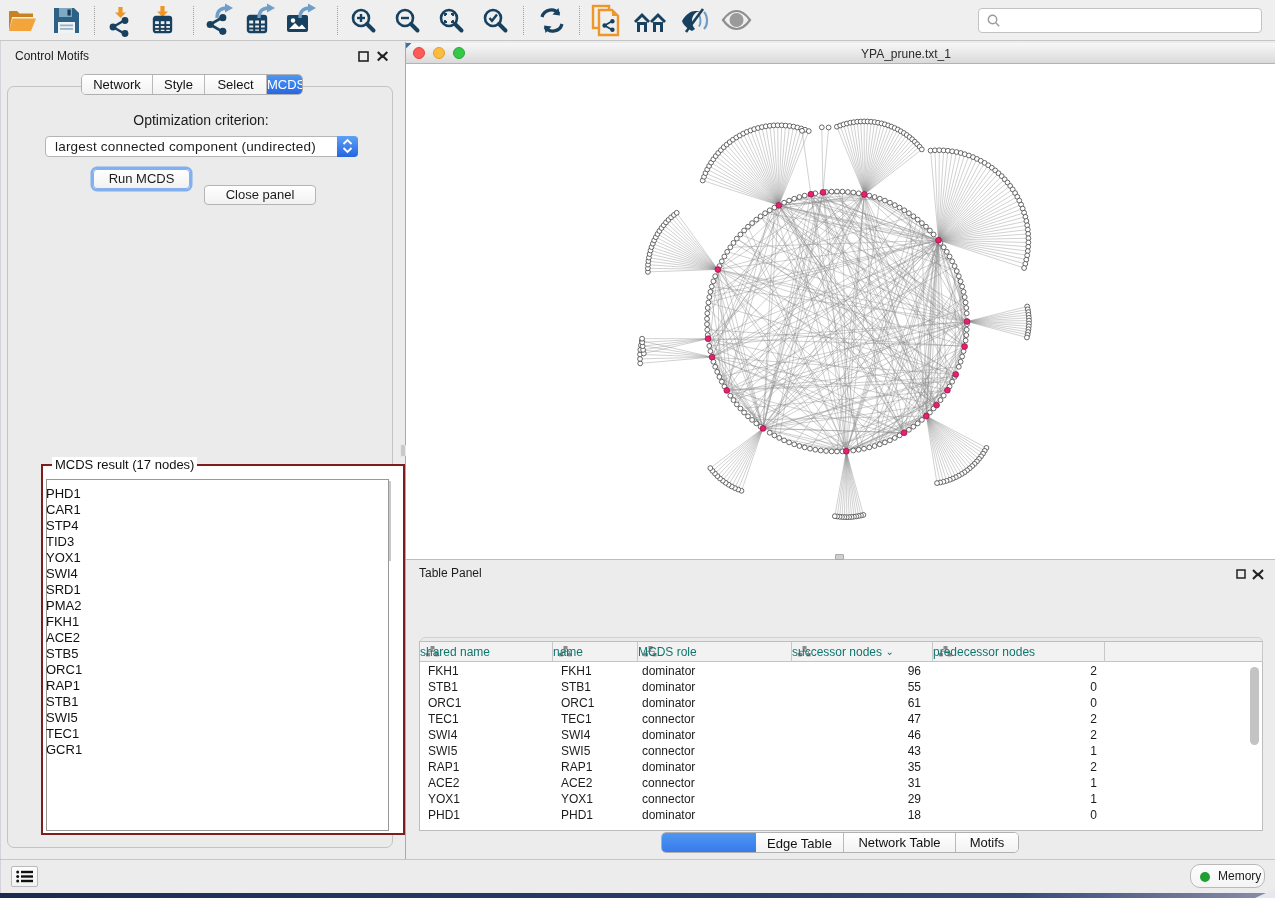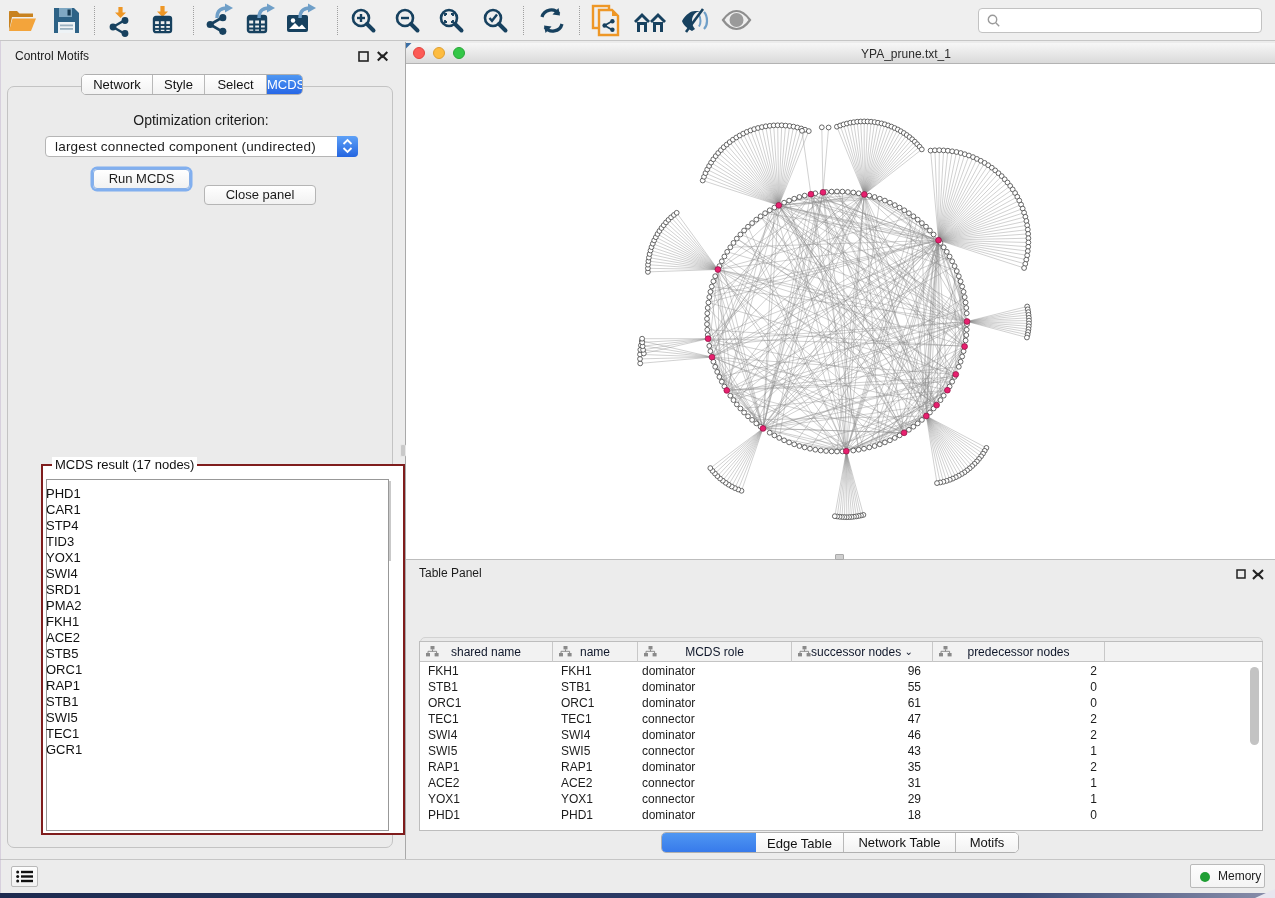--- a/index.html
+++ b/index.html
@@ -36,35 +36,35 @@
 .tl { position:absolute; top:4px; width:12px; height:12px; border-radius:50%; }
 #net-title { position:absolute; top:4px; left:0; width:1000px; text-align:center; font-size:12px; color:#2b2b2b; }
 #netcanvas { left:406px; top:64px; width:869px; height:496px; background:#ffffff; border-bottom:1px solid #bdbdbd; }
 #nethandle { left:835px; top:554px; width:9px; height:6px; background:#cfcfcf; border:1px solid #aaaaaa; border-radius:1px; }
 
 #tp-title { left:419px; top:566px; font-size:12px; }
 #tp-toolbar { left:420px; top:599px; width:843px; height:38px; background:#e9e9e9; border:1px solid #d2d2d2; border-radius:5px;margin-top:38px; }
 #tbl { left:419px; top:641px; width:844px; height:190px; background:#fff; border:1px solid #bdbdbd; font-size:12px; }
 #tbl-head { position:absolute; left:0; top:0; right:0; height:20px; background:#f2f2f2; border-bottom:1px solid #c4c4c4; }
 .hcell { position:absolute; top:0; height:20px; border-right:1px solid #c8c8c8; }
-.htxt { position:absolute; top:3px; width:100%; text-align:center; font-size:12px; color:#0f172a; }
+.htxt { position:absolute; top:3px; width:100%; font-size:12px; color:#0f766e; }
 .hico { position:absolute; left:6px; top:4px; }
 .row { position:absolute; height:16px; font-size:12px; line-height:16px; }
 .c1 { position:absolute; left:8px; }
 .c2 { position:absolute; left:141px; }
 .c3 { position:absolute; left:222px; }
 .c4 { position:absolute; width:501px; text-align:right; left:0; }
 .c5 { position:absolute; width:677px; text-align:right; left:0; }
 #tbl-sb { position:absolute; right:2px; top:23px; width:11px; height:160px; }
 #tbl-sb-thumb { position:absolute; left:1px; top:2px; width:9px; height:78px; background:#c3c3c3; border-radius:5px; }
 #bottabs { left:661px; top:832px; height:21px; display:flex; border:1px solid #b0b0b0; border-radius:5px; overflow:hidden; background:#fff; }
 
 #statusbar { left:0; top:859px; width:1275px; height:34px; background:#ececec; border-top:1px solid #c6c6c6; }
 #listbtn { left:11px; top:866px; width:27px; height:21px; background:linear-gradient(#fdfdfd,#f2f2f2); border:1px solid #b9b9b9; border-radius:2px; }
-#membtn { left:1190px; top:864px; width:75px; height:24px; background:linear-gradient(#fdfdfd,#f4f4f4); border:1px solid #b9b9b9; border-radius:2px; font-size:12px; line-height:22px; text-align:left; padding-left:27px; }
+#membtn { left:1190px; top:864px; width:75px; height:24px; background:linear-gradient(#fdfdfd,#f4f4f4); border:1px solid #b9b9b9; border-radius:10px; font-size:12px; line-height:22px; text-align:left; padding-left:27px; }
 #memdot { position:absolute; left:9px; top:7px; width:10px; height:10px; border-radius:50%; background:#1e9e33; }
 #wallpaper { left:0; top:893px; width:1275px; height:5px; background:linear-gradient(90deg,#1d2a4f,#25355e 30%,#2c3a66 55%,#3a4a78 80%,#8a8faa); }
 #wp-wedge { left:1255px; top:889px; width:20px; height:9px; background:#e8e6ef; clip-path:polygon(100% 0,100% 100%,0 100%); }
 #wp-left { left:0; top:41px; width:1px; height:852px; background:#b9a8c9; opacity:0.4; }
 </style></head><body>
 
 <div id="toolbar" class="abs">
 <svg width="1275" height="41" viewBox="0 0 1275 41">
 <g transform="translate(9,9)">
         <path d="M0 2 L8 2 L10.5 4.5 L24 4.5 L24 8 L3 8 Z" fill="#c8821f"></path>

